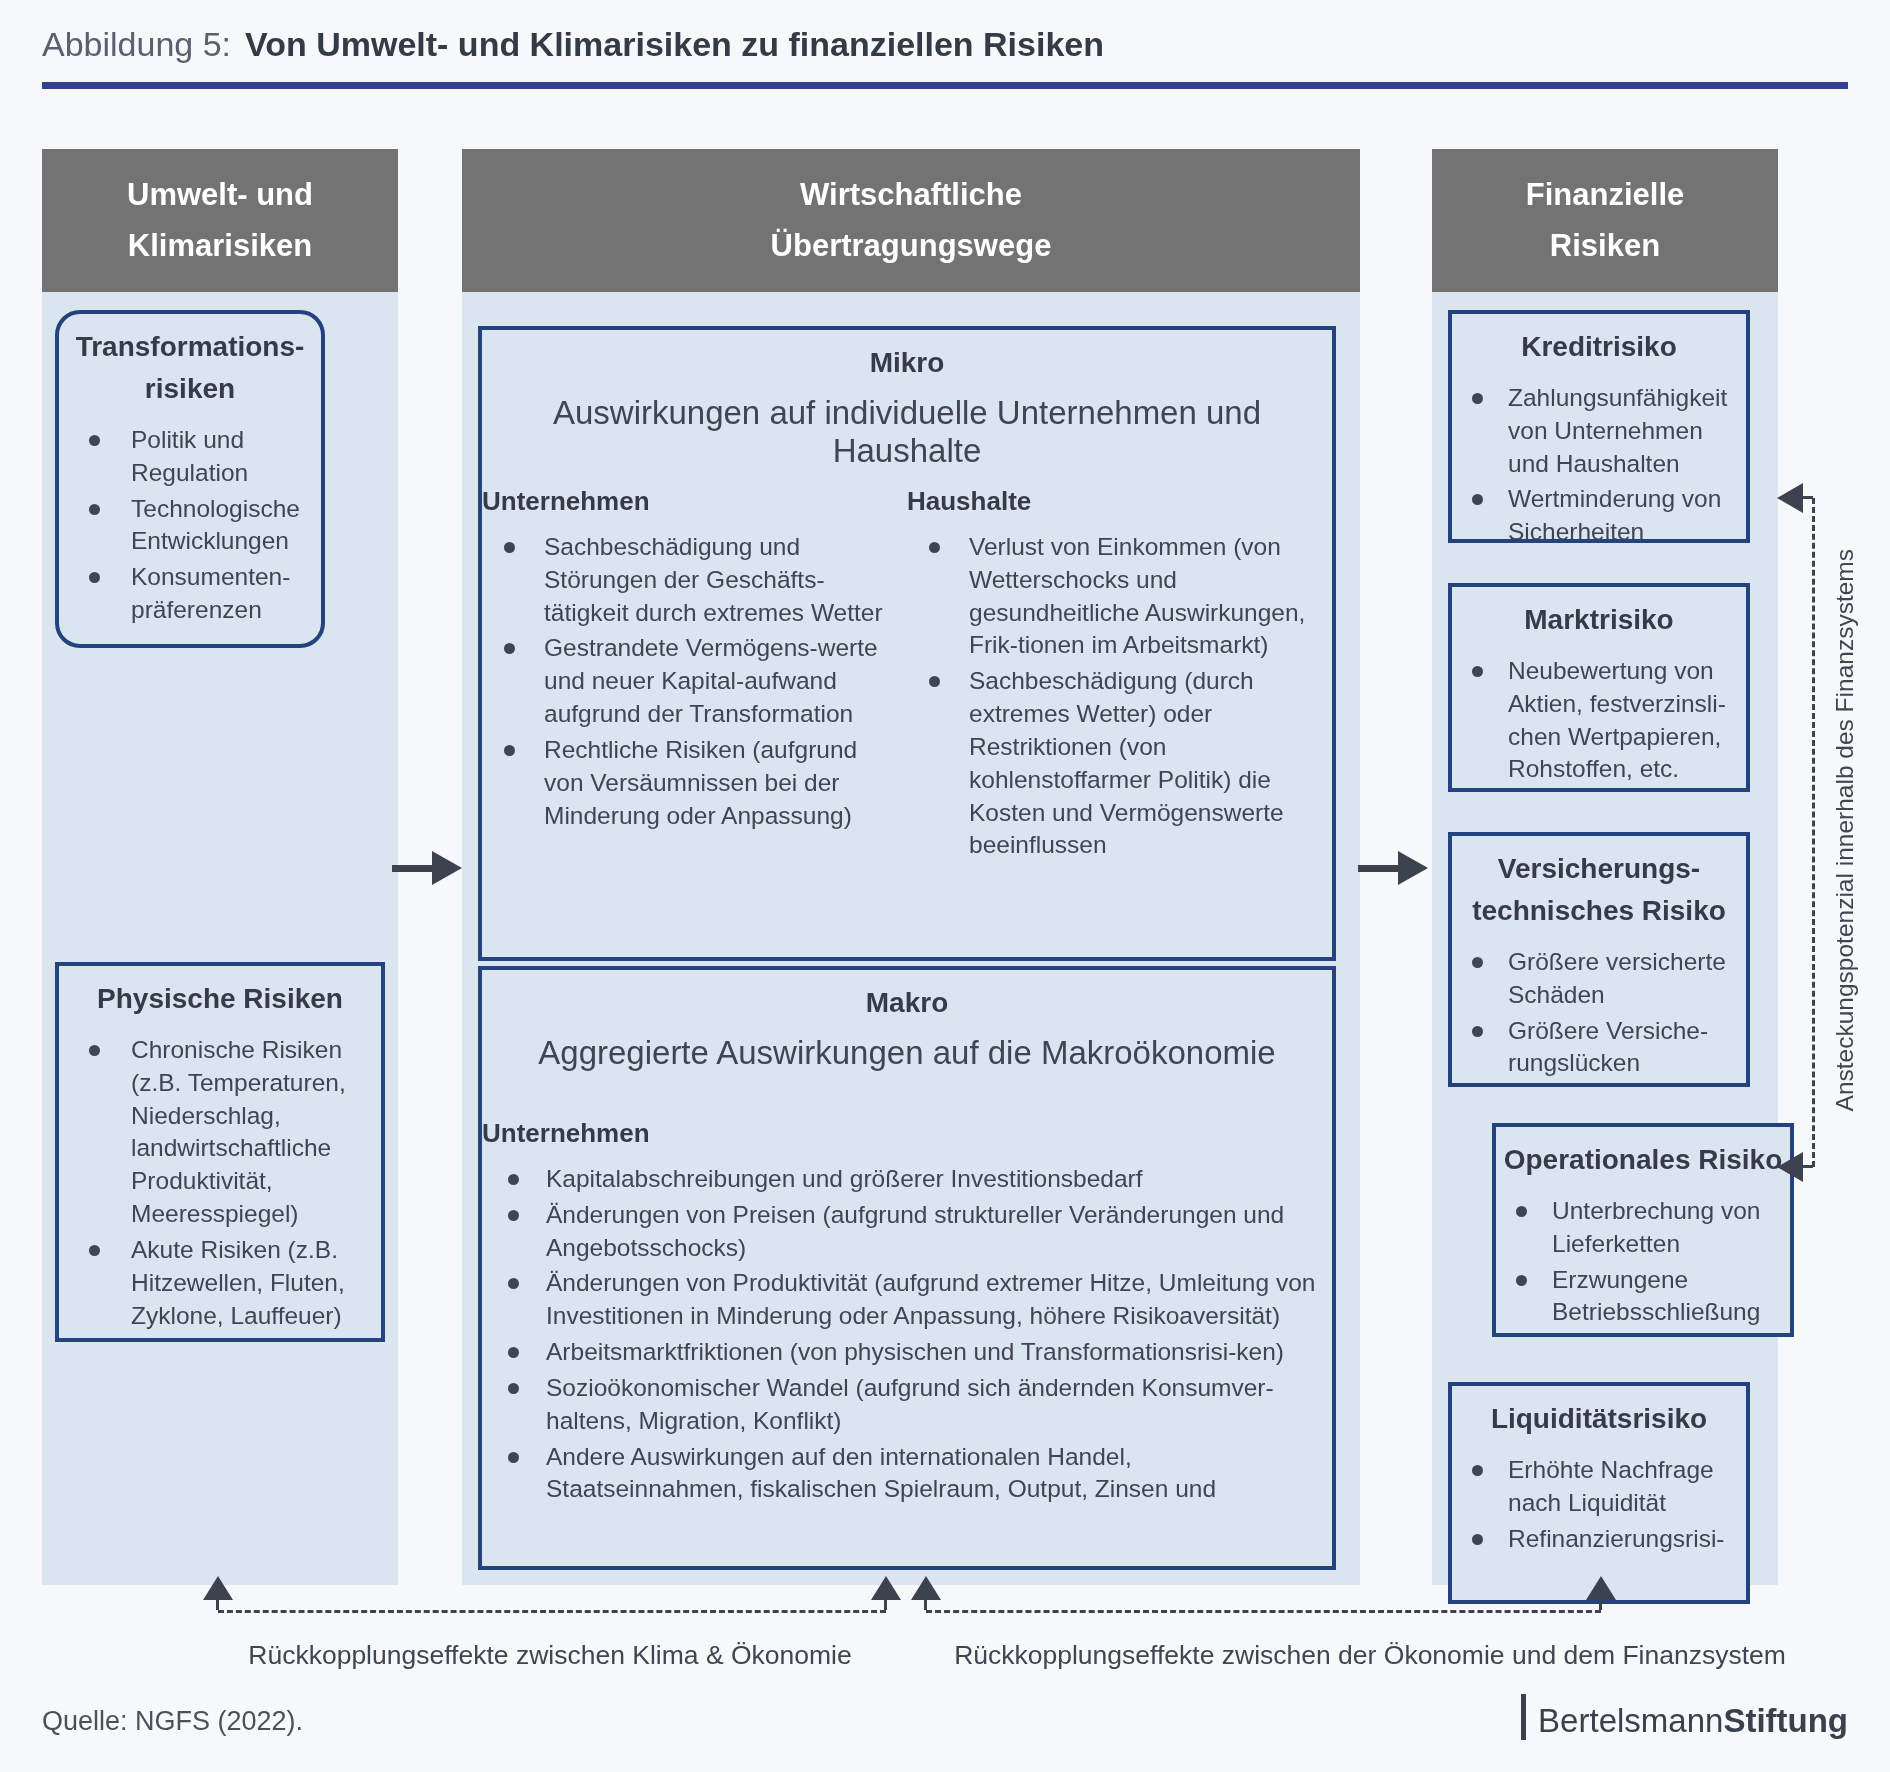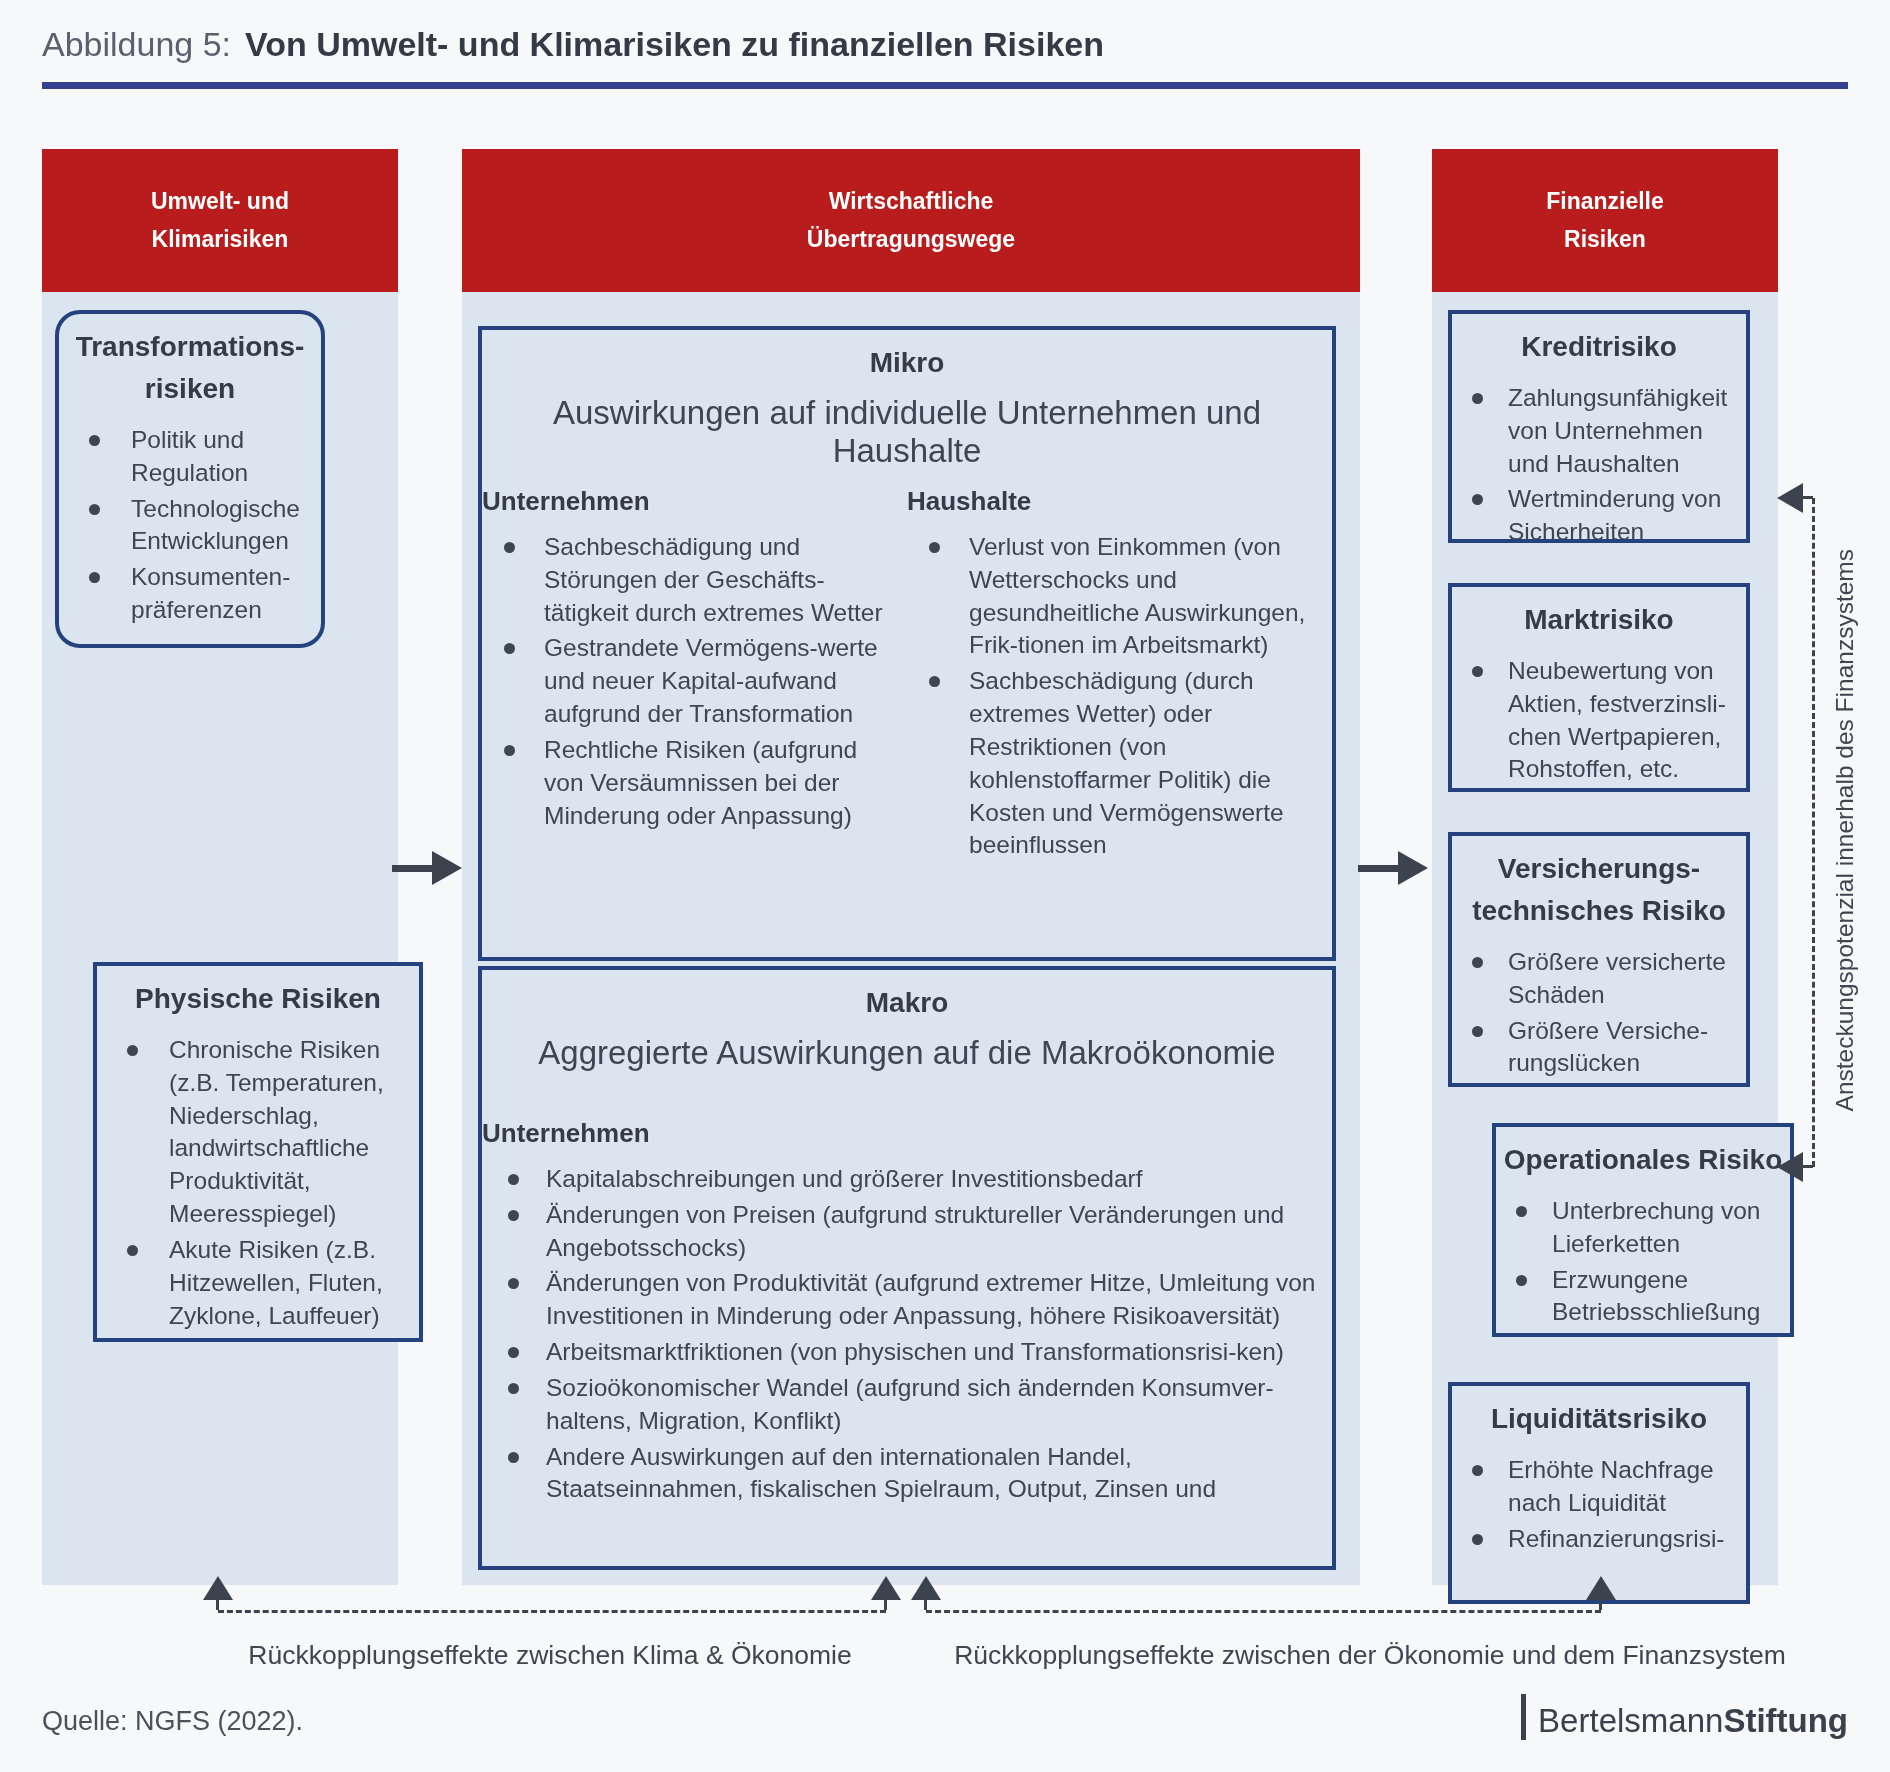--- a/index.html
+++ b/index.html
@@ -10,21 +10,21 @@
   .figtitle{position:absolute;left:42px;top:22px;font-size:34px;line-height:44px;white-space:nowrap;}
   .figtitle .lbl{color:#5a6070;font-weight:400;}
   .figtitle .ttl{color:#343a46;font-weight:700;margin-left:14px;}
   .rule{position:absolute;left:42px;top:82px;width:1806px;height:7px;background:#35418e;}
 
   
   .col{position:absolute;top:149px;height:1436px;background:#dbe5f0;}
   .col-left{left:42px;width:356px;}
   .col-mid{left:462px;width:898px;}
   .col-right{left:1432px;width:346px;}
-  .col-header{height:143px;background:#b91c1c;color:#ffffff;font-weight:700;font-size:23px;
+  .col-header{height:143px;background:#737373;color:#ffffff;font-weight:700;font-size:31px;
               line-height:1.62;display:flex;align-items:center;justify-content:center;
               text-align:center;white-space:pre-line;}
 
   
   .box{position:absolute;border:4px solid #24437e;background:#dbe5f0;box-sizing:border-box;overflow:hidden;}
   .box-title{font-weight:700;font-size:28px;text-align:center;color:#353b47;line-height:1.5;
              margin:12px 6px 0 6px;white-space:pre-line;}
   .subtitle{font-size:33px;text-align:center;margin-top:10px;color:#3f4551;}
   .group-title{font-weight:700;font-size:26px;text-align:left;color:#353b47;}
 
@@ -91,21 +91,21 @@
   </div>
   <div class="box" style="left:55px;top:310px;width:270px;height:338px;border-radius:25px;">
     <div class="box-title">Transformations-
 risiken</div>
     <ul class="blist list-narrow">
       <li>Politik und Regulation</li>
       <li>Technologische Entwicklungen</li>
       <li>Konsumenten-präferenzen</li>
     </ul>
   </div>
-  <div class="box" style="left:55px;top:962px;width:330px;height:380px;margin-left:38px;">
+  <div class="box" style="left:55px;top:962px;width:330px;height:380px;">
     <div class="box-title">Physische Risiken</div>
     <ul class="blist list-narrow">
       <li>Chronische Risiken (z.B. Temperaturen, Niederschlag, landwirtschaftliche Produktivität, Meeresspiegel)</li>
       <li>Akute Risiken (z.B. Hitzewellen, Fluten, Zyklone, Lauffeuer)</li>
     </ul>
   </div>
 
   <div class="col col-mid">
     <div class="col-header">Wirtschaftliche
 Übertragungswege</div>

